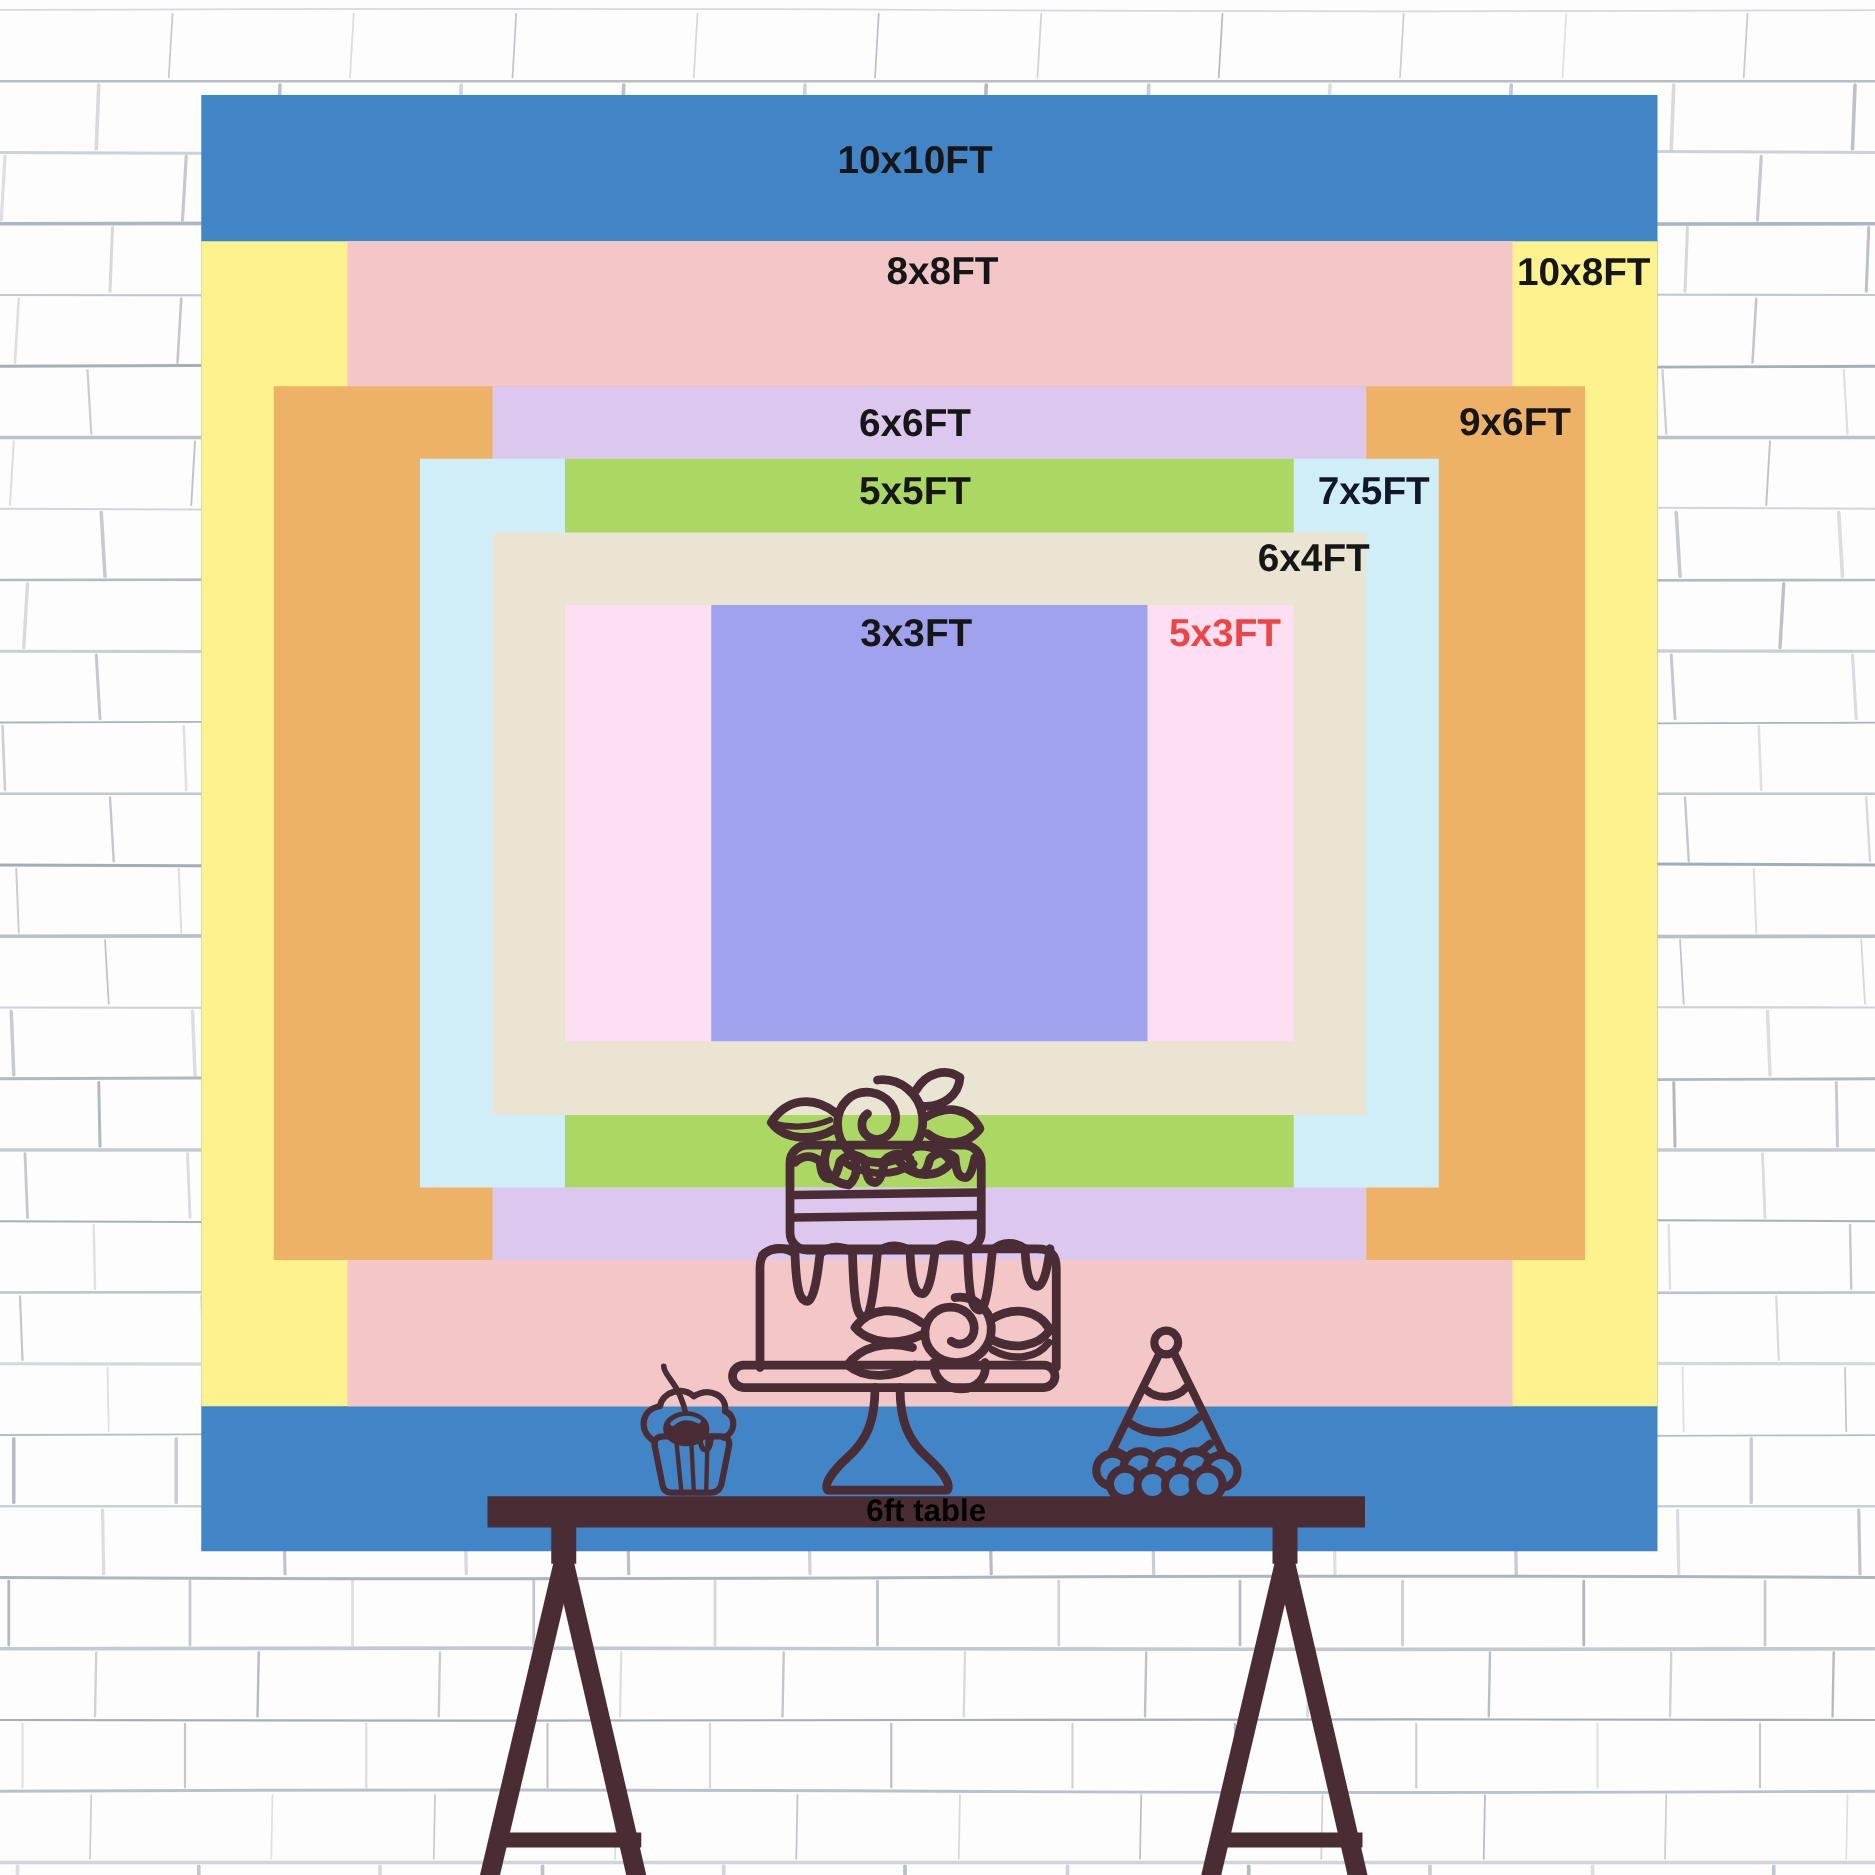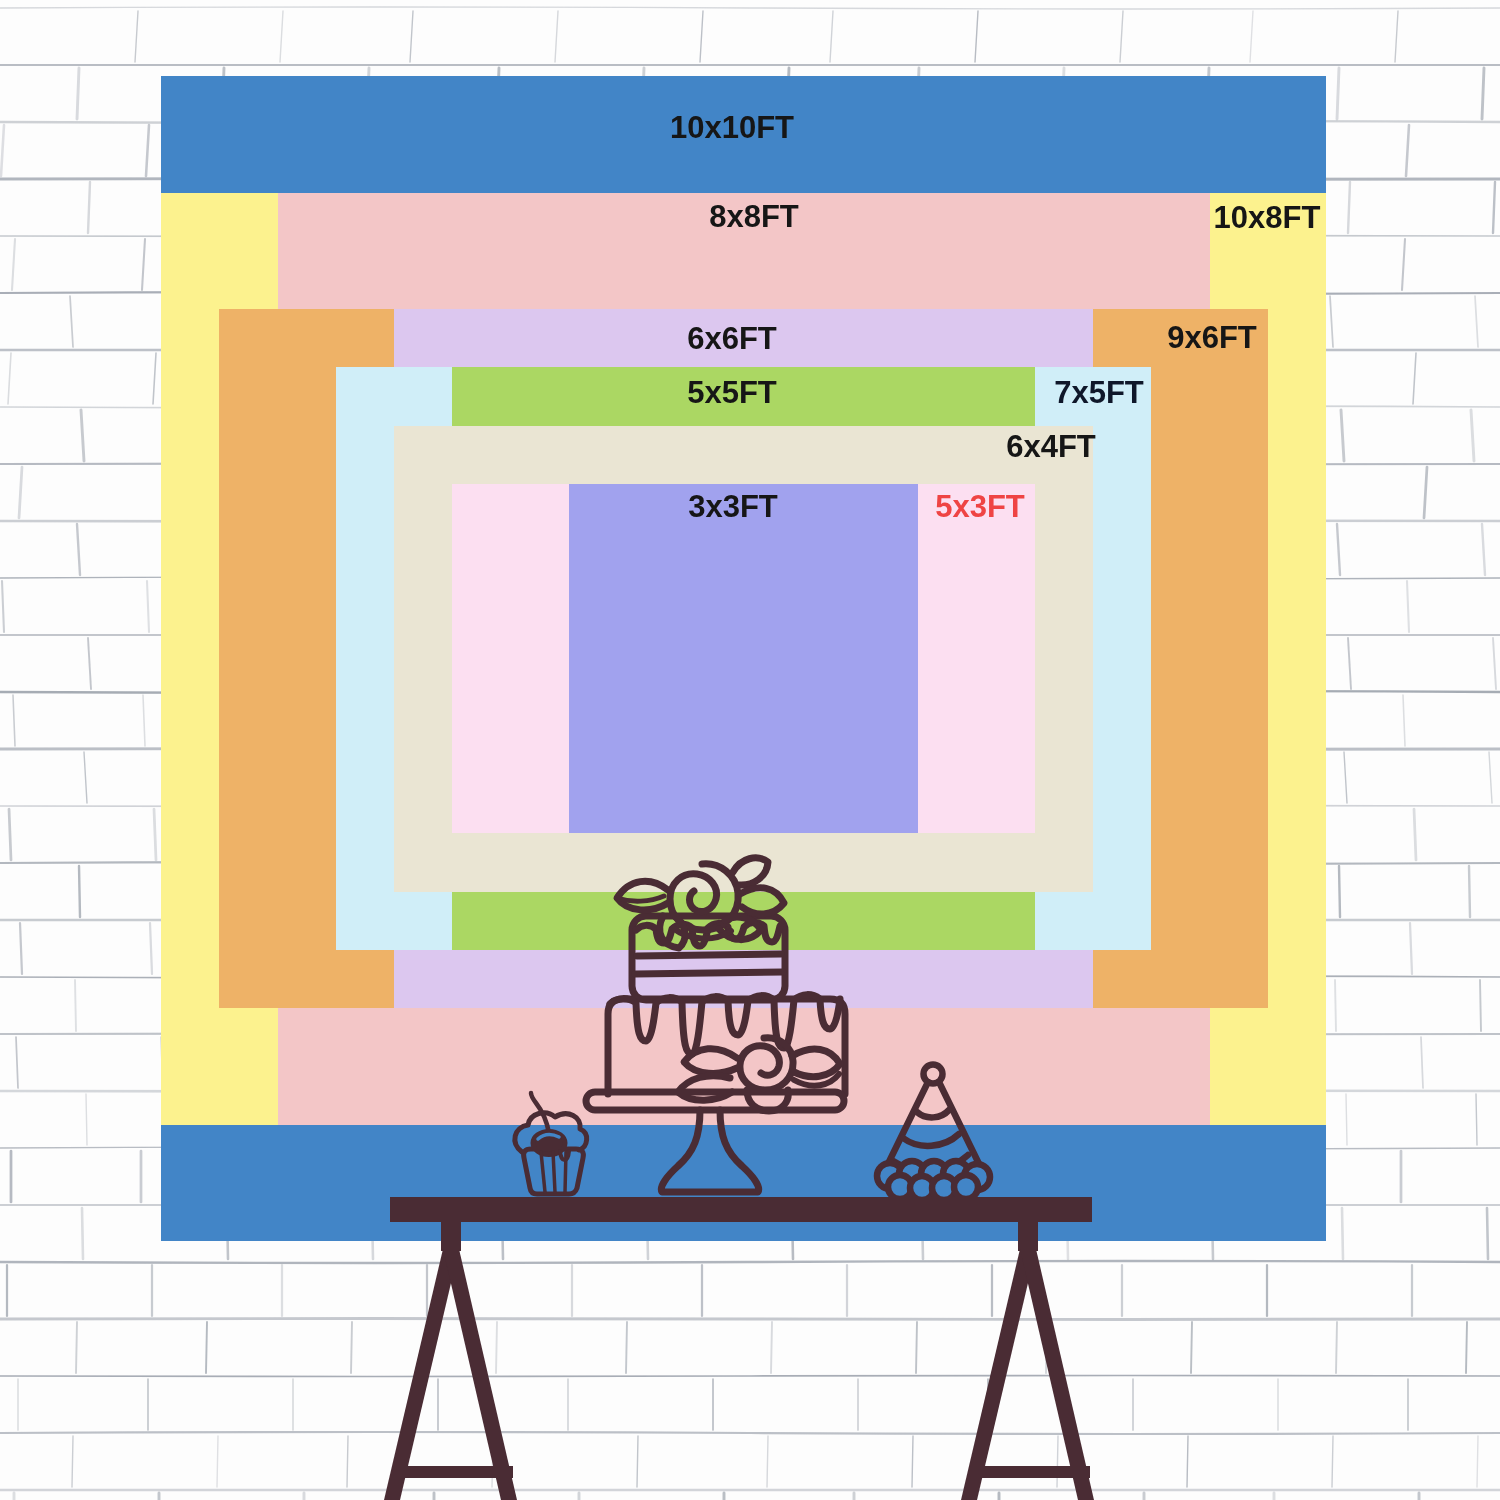--- a/index.html
+++ b/index.html
@@ -459,13 +459,14 @@
       <span class="size-label" style="left: 732px; top: 217px; color: rgb(22, 22, 22); margin-left: 22px;">8x8FT</span>
       <span class="size-label" style="left: 1212px; top: 338px; color: rgb(22, 22, 22);">9x6FT</span>
       <span class="size-label" style="left: 732px; top: 339px; color: rgb(22, 22, 22); text-align: right;">6x6FT</span>
       <span class="size-label" style="left: 1099px; top: 393px; color: #0f172a;">7x5FT</span>
       <span class="size-label" style="left: 732px; top: 393px; color: rgb(22, 22, 22);">5x5FT</span>
       <span class="size-label" style="left: 1051px; top: 447px; color: rgb(22, 22, 22);">6x4FT</span>
       <span class="size-label" style="left: 980px; top: 507px; color: #ef4444;">5x3FT</span>
       <span class="size-label" style="left: 733px; top: 507px; color: rgb(22, 22, 22);">3x3FT</span>
     </div>
 
+  <div id="table-label">6ft table</div>
 </div>
 
 </body></html>

